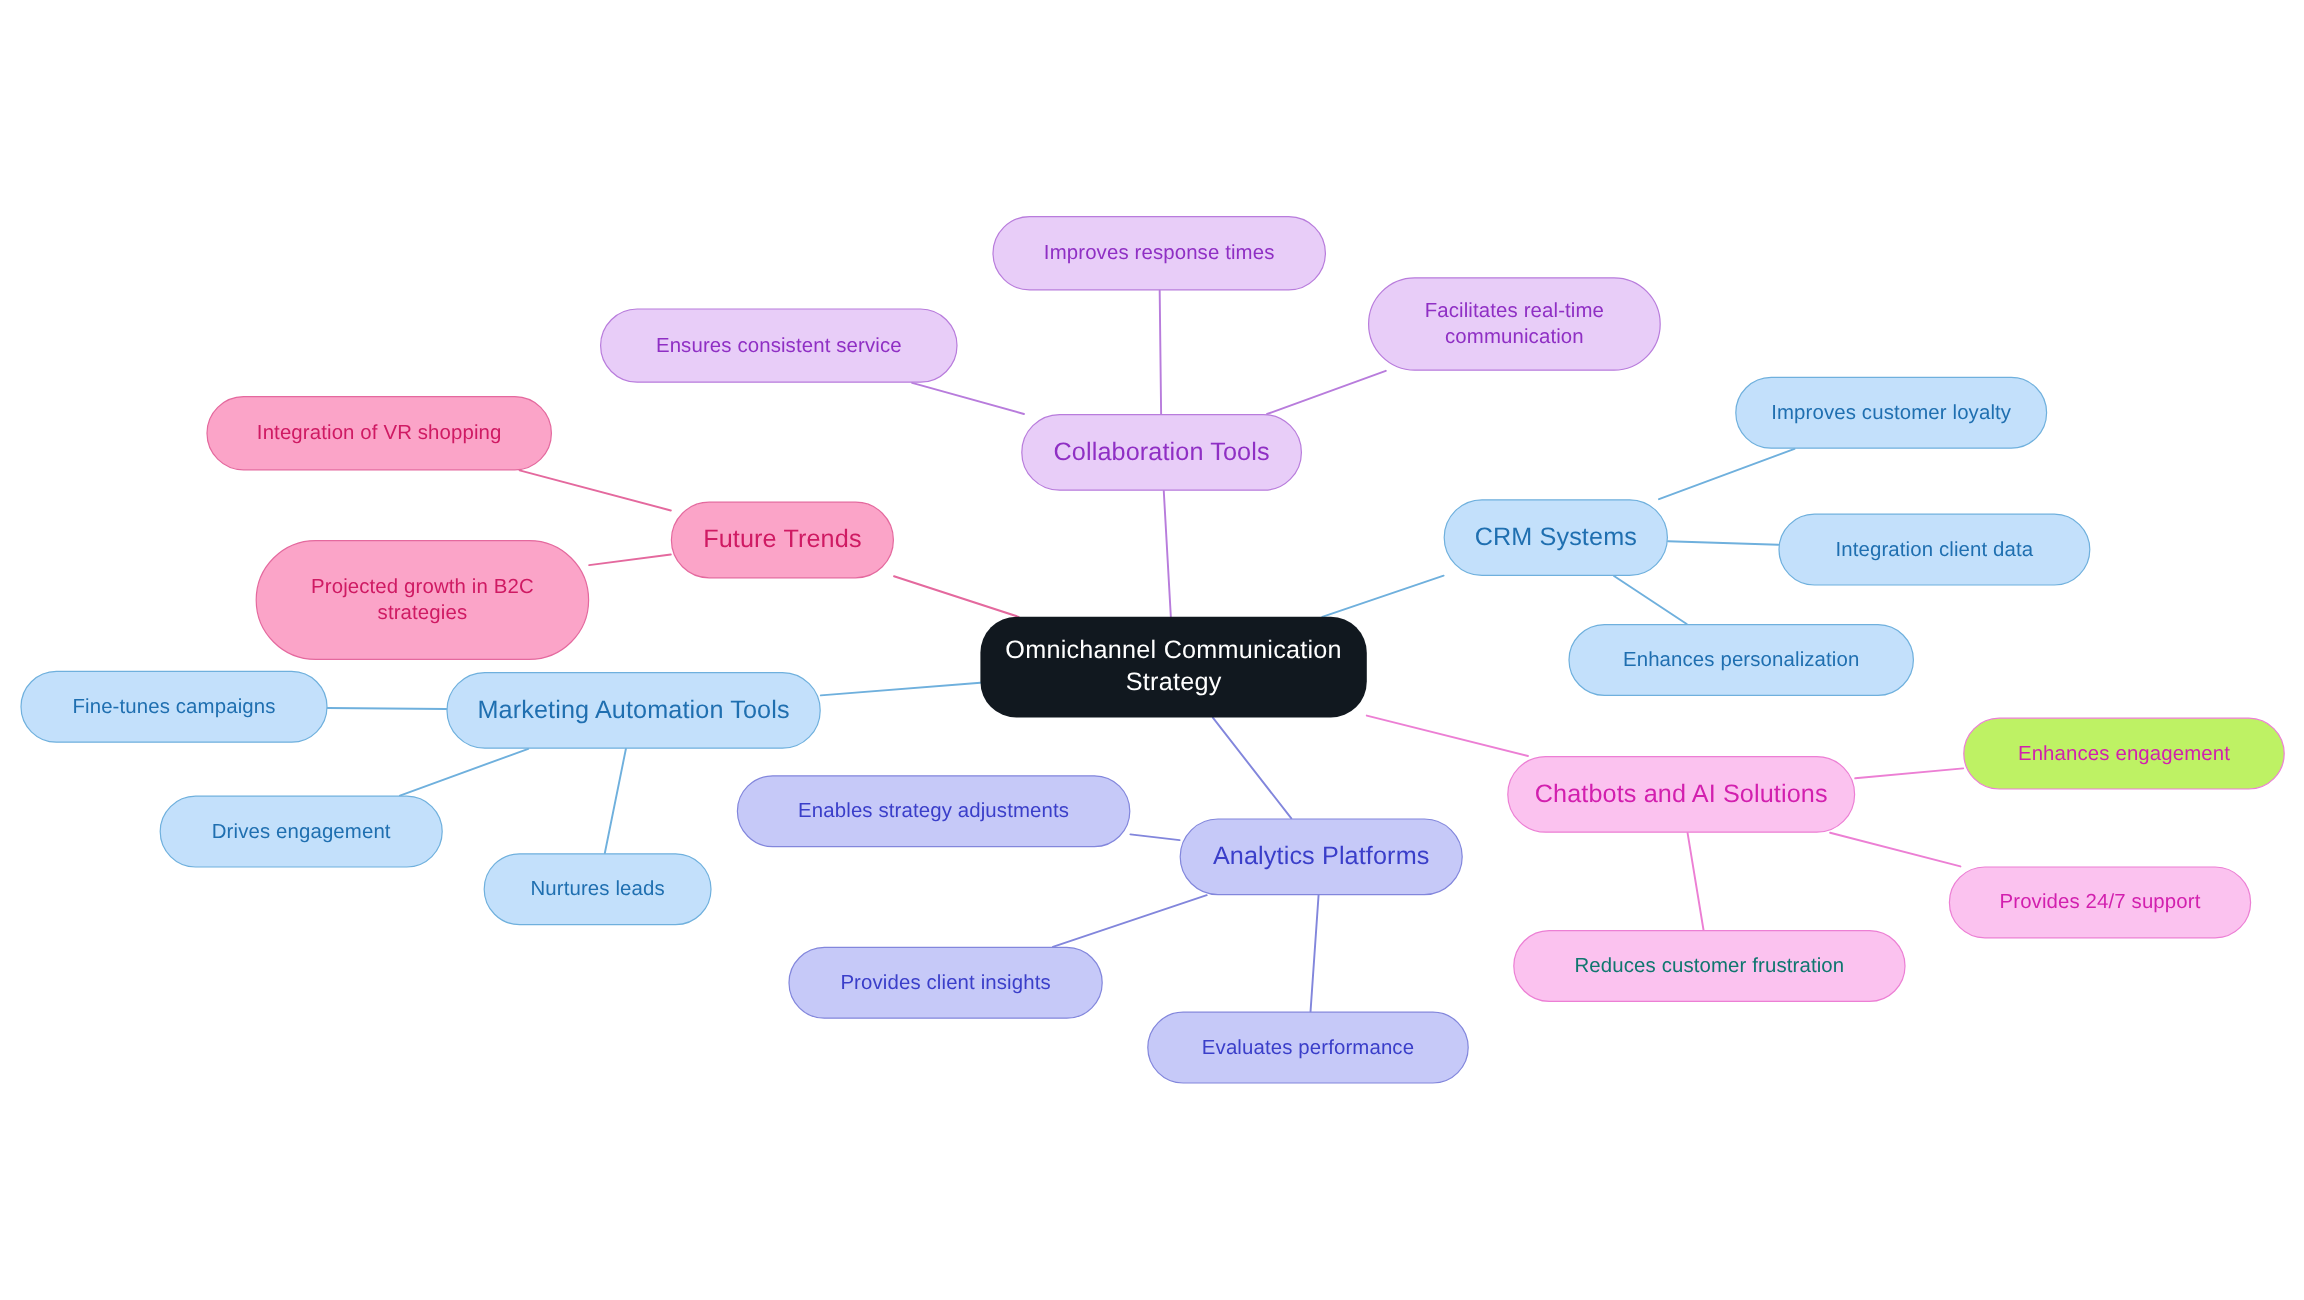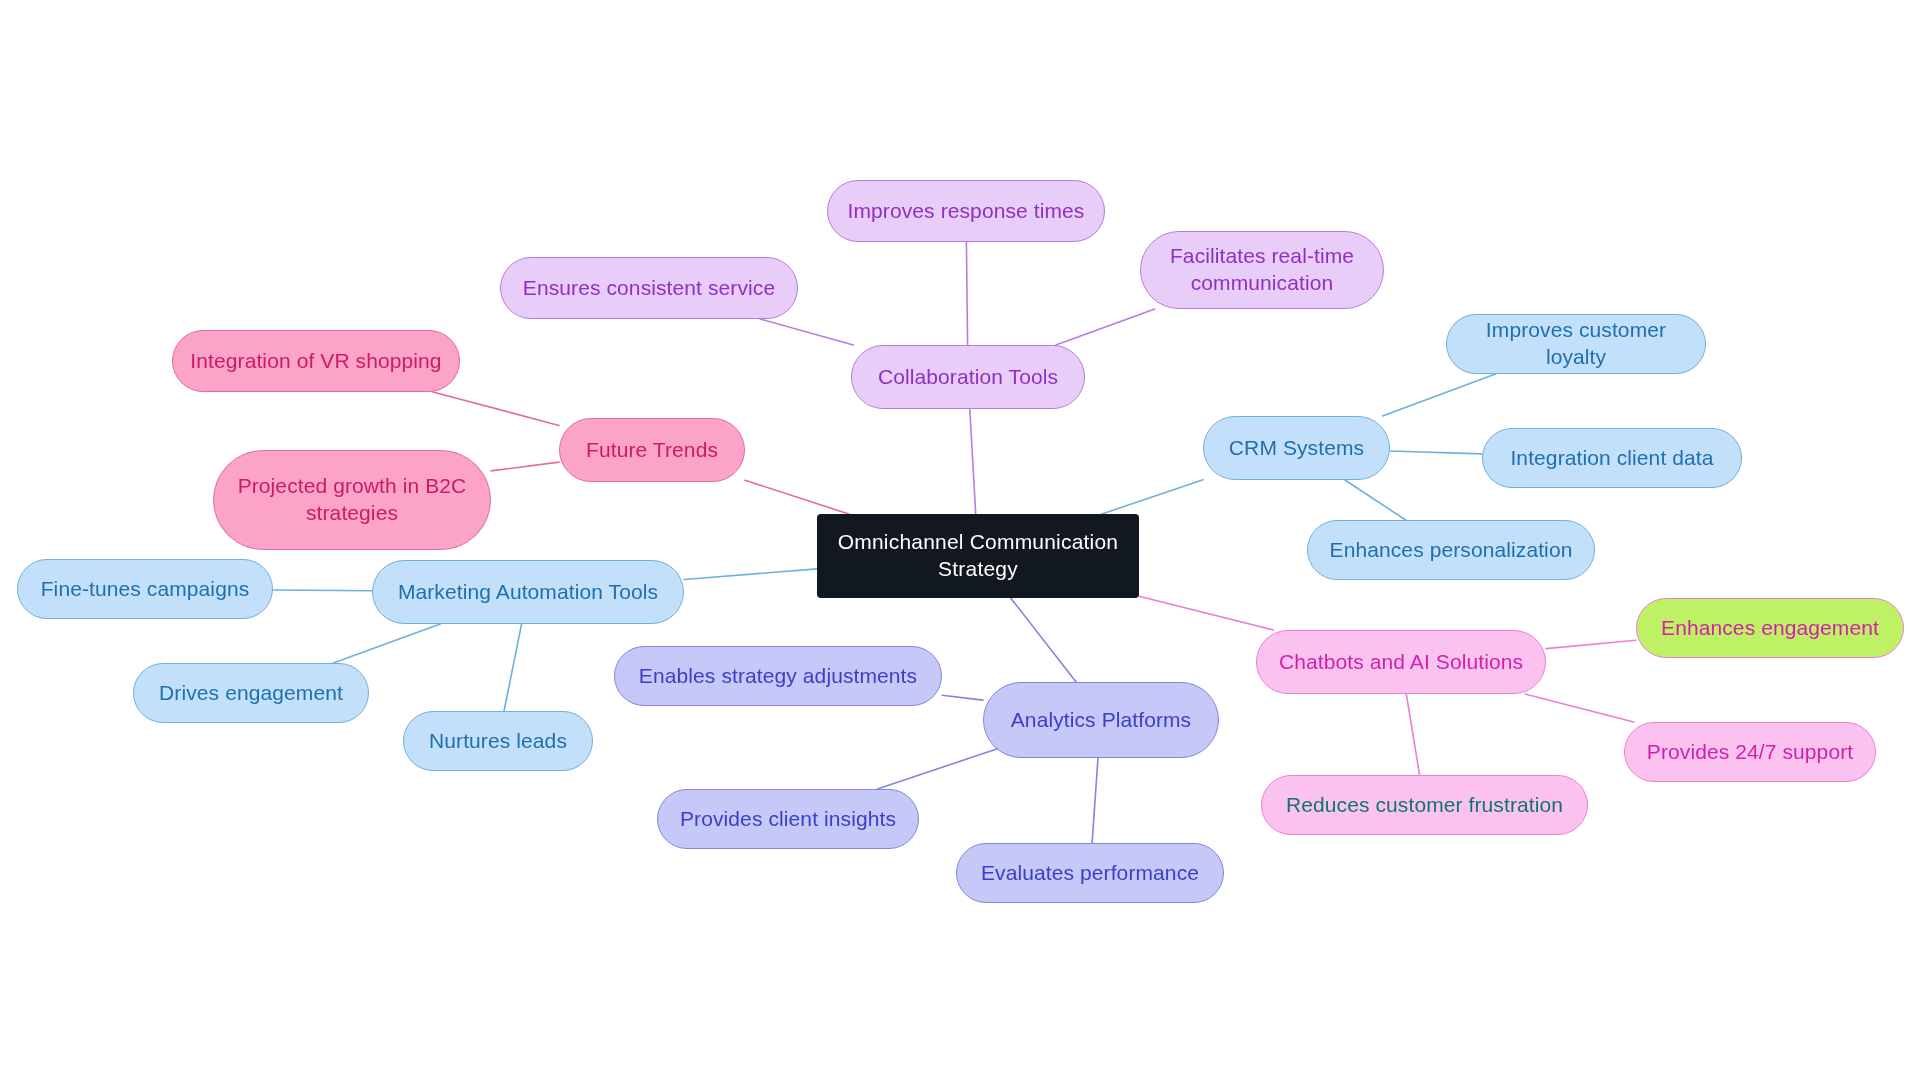--- a/index.html
+++ b/index.html
@@ -32,29 +32,29 @@
     text-align: center;
     border-radius: 999px;
     border-style: solid;
     border-width: 1.5px;
     line-height: 1.28;
     letter-spacing: 0.1px;
     white-space: pre-line;
     padding: 0 14px;
   }
   .node.root {
-    border-radius: 4px;
+    border-radius: 30px;
     border-width: 0;
     font-size: 21px;
     color: #ffffff;
     background: #11181f;
     letter-spacing: 0.2px;
   }
   .node.branch { font-size: 21px; }
-  .node.leaf   { font-size: 21px; }
+  .node.leaf   { font-size: 17px; }
 </style>
 </head>
 <body>
 
 <div id="canvas">
   <svg id="edge-layer" viewBox="0 0 1920 1083" xmlns="http://www.w3.org/2000/svg">
       <line x1="1101.9" y1="514.0" x2="1203.0" y2="479.7" stroke="#6fb0dd" stroke-width="1.6" stroke-linecap="round"></line>
       <line x1="1382.5" y1="416.0" x2="1495.4" y2="374.0" stroke="#6fb0dd" stroke-width="1.6" stroke-linecap="round"></line>
       <line x1="1390.0" y1="451.0" x2="1482.0" y2="453.9" stroke="#6fb0dd" stroke-width="1.6" stroke-linecap="round"></line>
       <line x1="1345.0" y1="480.0" x2="1405.6" y2="520.0" stroke="#6fb0dd" stroke-width="1.6" stroke-linecap="round"></line>
@@ -82,21 +82,21 @@
       <div class="node root" style="left: 817px; top: 514px; width: 322px; height: 84px;"><span>Omnichannel Communication
 Strategy</span></div>
       <div class="node branch" style="left: 1203px; top: 416px; width: 187px; height: 64px; background: rgb(195, 224, 251); border-color: rgb(111, 176, 221); color: rgb(31, 111, 176);"><span>CRM Systems</span></div>
       <div class="node leaf" style="left: 1446px; top: 314px; width: 260px; height: 60px; background: rgb(195, 224, 251); border-color: rgb(111, 176, 221); color: rgb(31, 111, 176);"><span>Improves customer loyalty</span></div>
       <div class="node leaf" style="left: 1482px; top: 428px; width: 260px; height: 60px; background: rgb(195, 224, 251); border-color: rgb(111, 176, 221); color: rgb(31, 111, 176);"><span>Integration client data</span></div>
       <div class="node leaf" style="left: 1307px; top: 520px; width: 288px; height: 60px; background: rgb(195, 224, 251); border-color: rgb(111, 176, 221); color: rgb(31, 111, 176);"><span>Enhances personalization</span></div>
       <div class="node branch" style="left: 1256px; top: 630px; width: 290px; height: 64px; background: rgb(251, 194, 239); border-color: rgb(236, 127, 212); color: rgb(210, 31, 174);"><span>Chatbots and AI Solutions</span></div>
       <div class="node leaf" style="left: 1636px; top: 598px; width: 268px; height: 60px; background: #bef264; border-color: rgb(236, 127, 212); color: rgb(210, 31, 174);"><span>Enhances engagement</span></div>
       <div class="node leaf" style="left: 1624px; top: 722px; width: 252px; height: 60px; background: rgb(251, 194, 239); border-color: rgb(236, 127, 212); color: rgb(210, 31, 174);"><span>Provides 24/7 support</span></div>
       <div class="node leaf" style="left: 1261px; top: 775px; width: 327px; height: 60px; background: rgb(251, 194, 239); border-color: rgb(236, 127, 212); color: #0f766e;"><span>Reduces customer frustration</span></div>
-      <div class="node branch" style="left: 983px; top: 682px; width: 236px; height: 76px; background: rgb(198, 201, 248); border-color: rgb(130, 134, 220); color: rgb(58, 62, 201);"><span>Analytics Platforms</span></div>
+      <div class="node branch" style="left: 983px; top: 682px; width: 236px; height: 64px; background: rgb(198, 201, 248); border-color: rgb(130, 134, 220); color: rgb(58, 62, 201);"><span>Analytics Platforms</span></div>
       <div class="node leaf" style="left: 614px; top: 646px; width: 328px; height: 60px; background: rgb(198, 201, 248); border-color: rgb(130, 134, 220); color: rgb(58, 62, 201);"><span>Enables strategy adjustments</span></div>
       <div class="node leaf" style="left: 657px; top: 789px; width: 262px; height: 60px; background: rgb(198, 201, 248); border-color: rgb(130, 134, 220); color: rgb(58, 62, 201);"><span>Provides client insights</span></div>
       <div class="node leaf" style="left: 956px; top: 843px; width: 268px; height: 60px; background: rgb(198, 201, 248); border-color: rgb(130, 134, 220); color: rgb(58, 62, 201);"><span>Evaluates performance</span></div>
       <div class="node branch" style="left: 372px; top: 560px; width: 312px; height: 64px; background: rgb(195, 224, 251); border-color: rgb(111, 176, 221); color: rgb(31, 111, 176);"><span>Marketing Automation Tools</span></div>
       <div class="node leaf" style="left: 17px; top: 559px; width: 256px; height: 60px; background: rgb(195, 224, 251); border-color: rgb(111, 176, 221); color: rgb(31, 111, 176);"><span>Fine-tunes campaigns</span></div>
       <div class="node leaf" style="left: 133px; top: 663px; width: 236px; height: 60px; background: rgb(195, 224, 251); border-color: rgb(111, 176, 221); color: rgb(31, 111, 176);"><span>Drives engagement</span></div>
       <div class="node leaf" style="left: 403px; top: 711px; width: 190px; height: 60px; background: rgb(195, 224, 251); border-color: rgb(111, 176, 221); color: rgb(31, 111, 176);"><span>Nurtures leads</span></div>
       <div class="node branch" style="left: 559px; top: 418px; width: 186px; height: 64px; background: rgb(251, 164, 200); border-color: rgb(228, 105, 158); color: rgb(207, 26, 99);"><span>Future Trends</span></div>
       <div class="node leaf" style="left: 172px; top: 330px; width: 288px; height: 62px; background: rgb(251, 164, 200); border-color: rgb(228, 105, 158); color: rgb(207, 26, 99);"><span>Integration of VR shopping</span></div>
       <div class="node leaf" style="left: 213px; top: 450px; width: 278px; height: 100px; background: rgb(251, 164, 200); border-color: rgb(228, 105, 158); color: rgb(207, 26, 99);"><span>Projected growth in B2C

